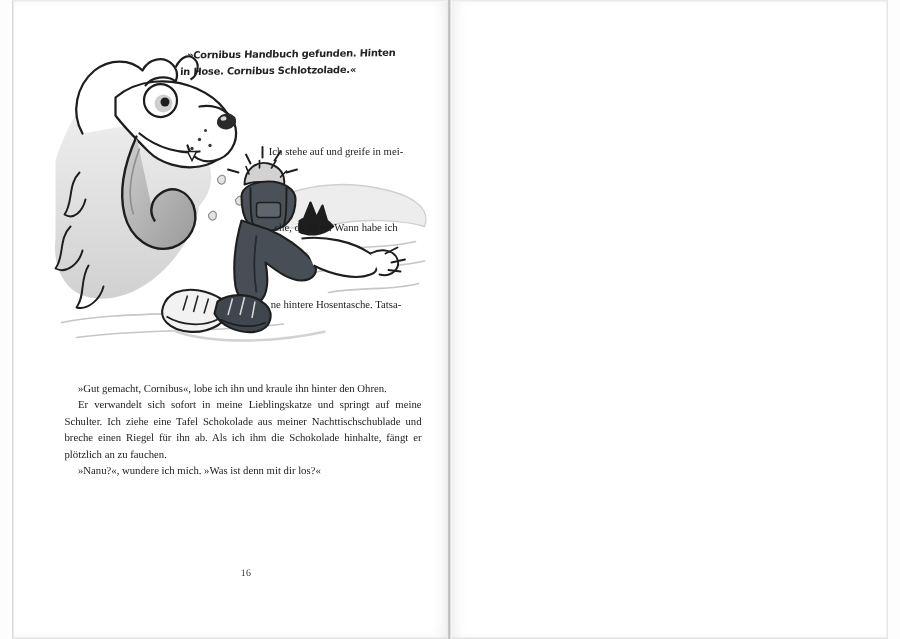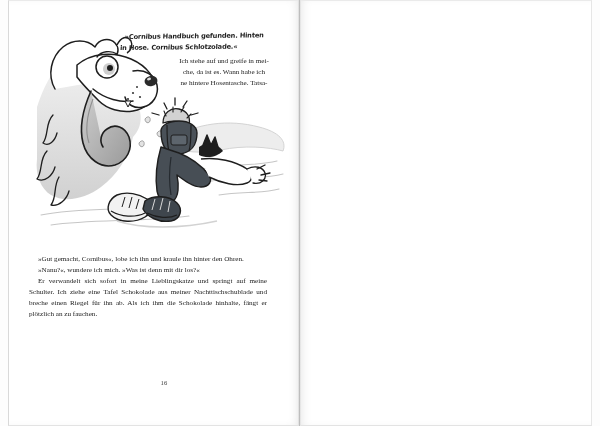--- a/index.html
+++ b/index.html
@@ -78,41 +78,42 @@
     left: 148px;
     top: 55px;
     width: 134px;
     text-align: center;
     font-size: 7.15px;
     line-height: 11.2px;
   }
   .left-top-text .l {
     display: block;
     white-space: nowrap;
+    margin-top: 40px;
   }
 
   .handwrite {
     position: absolute;
     left: 116px;
     top: 31px;
     width: 168px;
     font-family: "DejaVu Sans", sans-serif;
     font-size: 6.6px;
     line-height: 10.6px;
     font-weight: 700;
     color: #232323;
     letter-spacing: -0.15px;
     transform: skewX(-4deg) rotate(-0.7deg);
     transform-origin: left top;
   }
   .handwrite .hl { display: block; white-space: nowrap; }
   .hl-2 { margin-left: -4px; }
 
   .left-bottom-text {
-    left: 20px;
+    left: 34px;
     top: 253px;
     width: 238px;
   }
 
   .folio {
     position: absolute;
     font-size: 6.6px;
     color: #3a3a3a;
     letter-spacing: 0.2px;
   }
@@ -295,22 +296,22 @@
     </div>
 
     <div class="col left-top-text">
       <span class="l">Ich stehe auf und greife in mei-</span>
       <span class="l">che, da ist es. Wann habe ich</span>
       <span class="l">ne hintere Hosentasche. Tatsa-</span>
     </div>
 
     <div class="col left-bottom-text">
       <p class="ind">»Gut gemacht, Cornibus«, lobe ich ihn und kraule ihn hinter den Ohren.</p>
+      <p class="ind">Er verwandelt sich sofort in meine Lieblingskatze und springt auf meine Schulter. Ich ziehe eine Tafel Schoko­lade aus meiner Nachttischschublade und breche einen Riegel für ihn ab. Als ich ihm die Schokolade hinhalte, fängt er plötzlich an zu fauchen.</p>
       <p class="ind">»Nanu?«, wundere ich mich. »Was ist denn mit dir los?«</p>
-      <p class="ind">Er verwandelt sich sofort in meine Lieblingskatze und springt auf meine Schulter. Ich ziehe eine Tafel Schoko­lade aus meiner Nachttischschublade und breche einen Riegel für ihn ab. Als ich ihm die Schokolade hinhalte, fängt er plötzlich an zu fauchen.</p>
     </div>
 
     <div class="folio folio-left">16</div>
   </div>
 
   <div class="page page-right">
 
     
 
     

